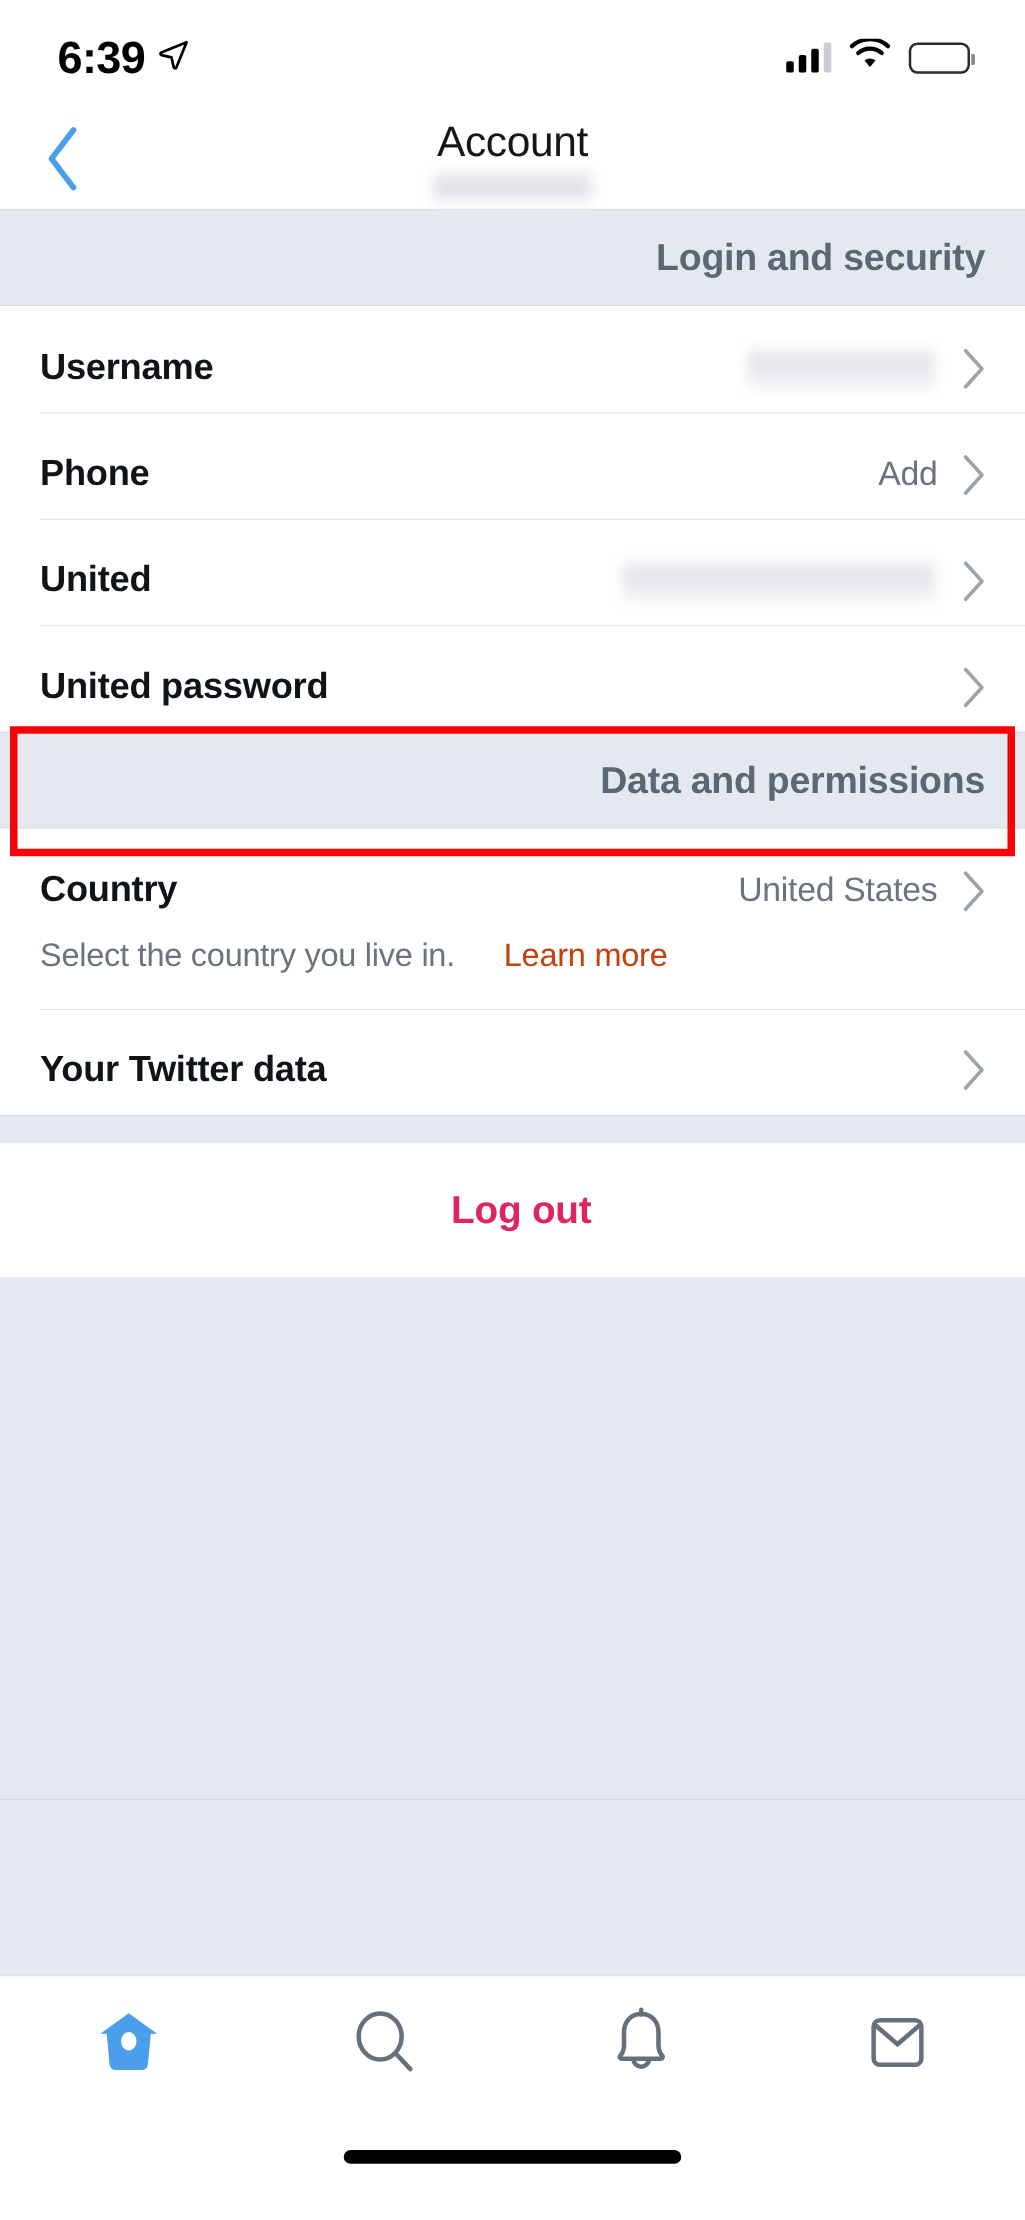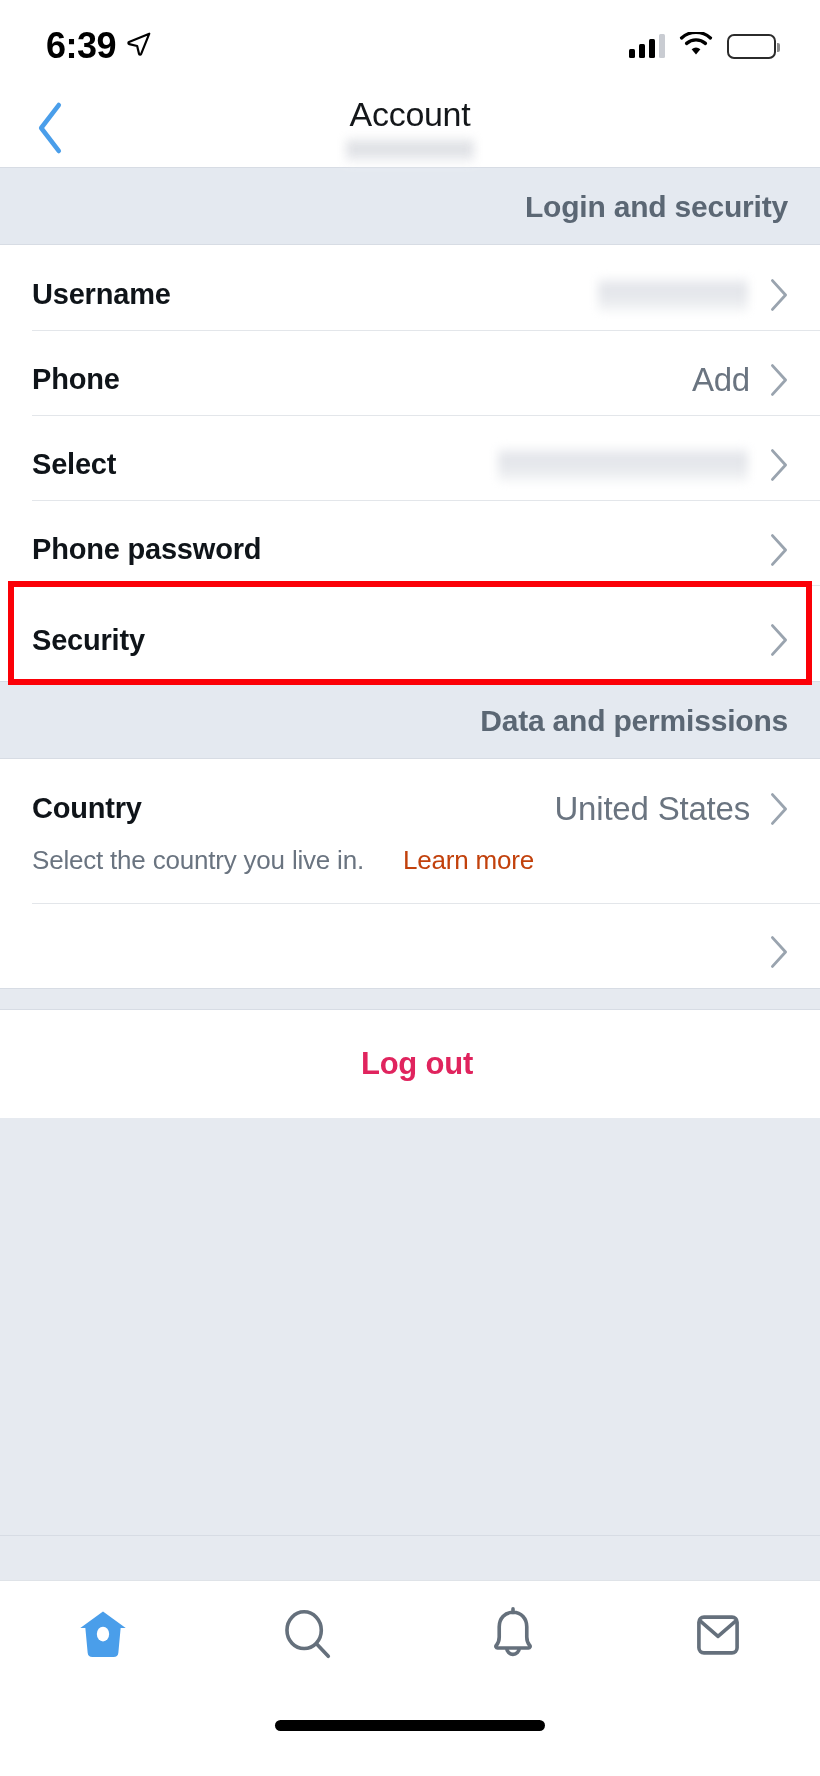--- a/index.html
+++ b/index.html
@@ -140,21 +140,21 @@
   }
   .row-label {
     font-size:29px;
     font-weight:700;
     color:#0f1419;
     letter-spacing:-0.2px;
     flex:0 0 auto;
   }
   .row-spacer { flex:1 1 auto; }
   .row-value {
-    font-size:33px;
+    font-size:27px;
     color:#6a7480;
     margin-right:18px;
     letter-spacing:-0.2px;
   }
   .blur-val {
     height:34px;
     border-radius:3px;
     margin-right:20px;
     background:linear-gradient(180deg,#f4f5f7 0%,#e2e4e9 30%,#e9ebee 65%,#f6f7f8 100%);
     filter:blur(5px);
@@ -318,49 +318,40 @@
         <span class="row-spacer"></span>
         <span class="row-value">Add</span>
         <span class="chev">
           <svg width="20" height="34" viewBox="0 0 14 26">
               <path d="M2 2l10 11L2 24" fill="none" stroke="#9aa4af" stroke-width="2.2" stroke-linecap="round" stroke-linejoin="round"></path>
             </svg>
         </span>
       </div>
 
       <div class="row">
-        <span class="row-label">Select</span>
+        <span class="row-label">United</span>
         <span class="row-spacer"></span>
         <span class="blur-val email"></span>
         <span class="chev">
           <svg width="20" height="34" viewBox="0 0 14 26">
               <path d="M2 2l10 11L2 24" fill="none" stroke="#9aa4af" stroke-width="2.2" stroke-linecap="round" stroke-linejoin="round"></path>
             </svg>
         </span>
       </div>
 
       <div class="row">
-        <span class="row-label">Phone password</span>
-        <span class="row-spacer"></span>
-        <span class="chev">
-          <svg width="20" height="34" viewBox="0 0 14 26">
-              <path d="M2 2l10 11L2 24" fill="none" stroke="#9aa4af" stroke-width="2.2" stroke-linecap="round" stroke-linejoin="round"></path>
-            </svg>
-        </span>
-      </div>
-
-      <div class="row" style="min-height:96px;">
-        <span class="row-label">Security</span>
-        <span class="row-spacer"></span>
-        <span class="chev">
-          <svg width="20" height="34" viewBox="0 0 14 26">
-              <path d="M2 2l10 11L2 24" fill="none" stroke="#9aa4af" stroke-width="2.2" stroke-linecap="round" stroke-linejoin="round"></path>
-            </svg>
-        </span>
-      </div>
+        <span class="row-label">United password</span>
+        <span class="row-spacer"></span>
+        <span class="chev">
+          <svg width="20" height="34" viewBox="0 0 14 26">
+              <path d="M2 2l10 11L2 24" fill="none" stroke="#9aa4af" stroke-width="2.2" stroke-linecap="round" stroke-linejoin="round"></path>
+            </svg>
+        </span>
+      </div>
+
 
       <div class="hl-box" style="top: 336px; height: 104px;"></div>
     </div>
 
     <div class="section-head">
       <div class="section-head-text">Data and permissions</div>
     </div>
 
     <div class="group">
 
@@ -373,20 +364,21 @@
               <path d="M2 2l10 11L2 24" fill="none" stroke="#9aa4af" stroke-width="2.2" stroke-linecap="round" stroke-linejoin="round"></path>
             </svg>
         </span>
       </div>
 
       <div class="caption-row">
         <span class="caption-text">Select the country you live in. </span><span class="caption-text caption-link">Learn more</span>
       </div>
 
       <div class="row sep-top">
+        <span class="row-label">Your Twitter data</span>
         <span class="row-spacer"></span>
         <span class="chev">
           <svg width="20" height="34" viewBox="0 0 14 26">
               <path d="M2 2l10 11L2 24" fill="none" stroke="#9aa4af" stroke-width="2.2" stroke-linecap="round" stroke-linejoin="round"></path>
             </svg>
         </span>
       </div>
     </div>
 
     <div class="gap small"></div>

